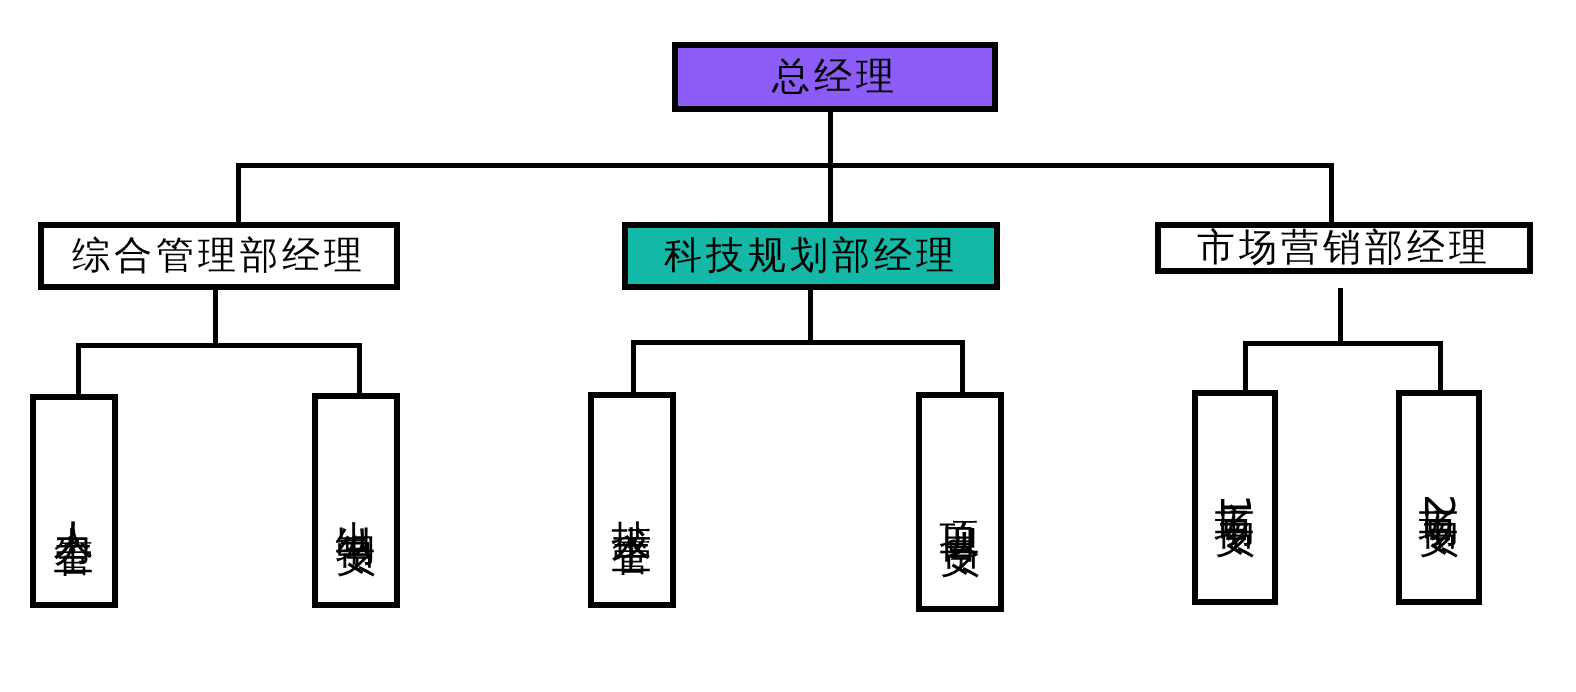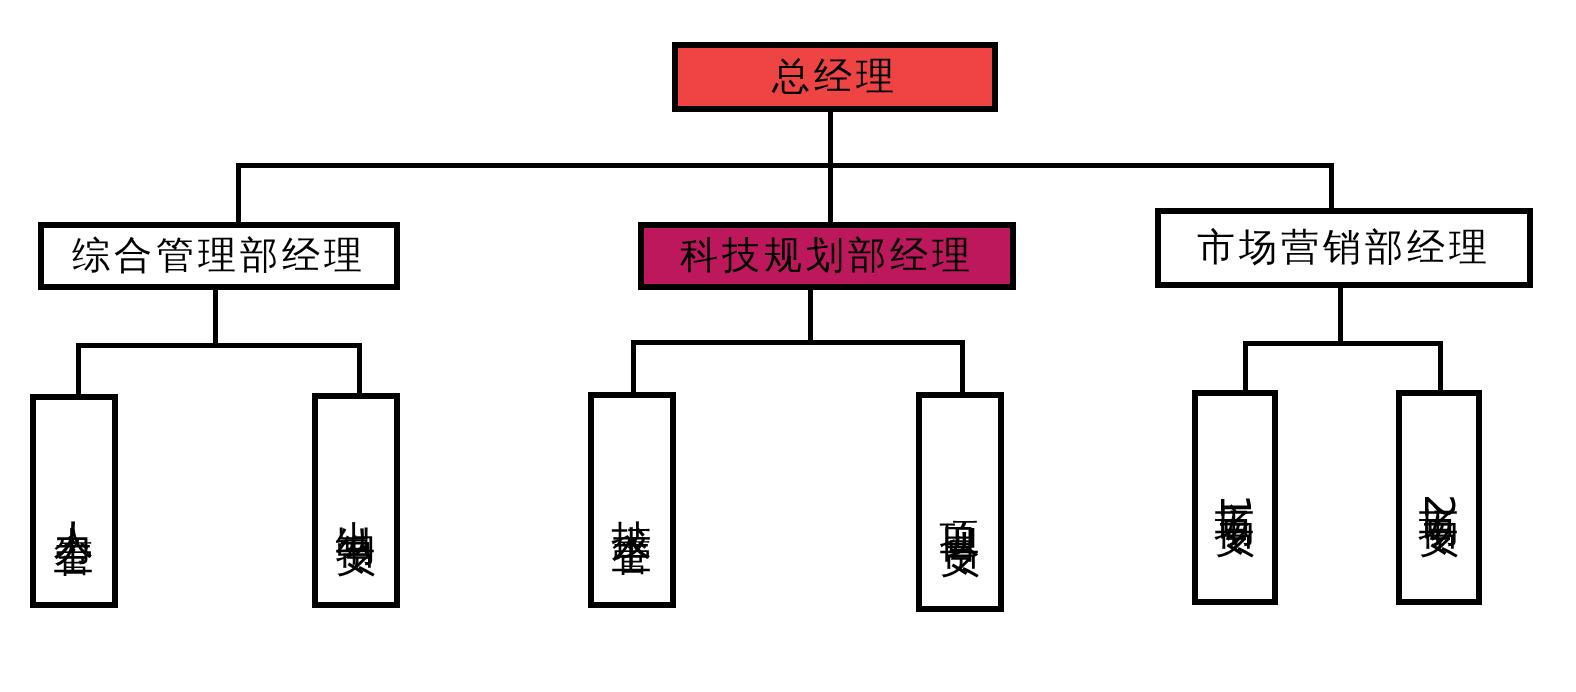--- a/index.html
+++ b/index.html
@@ -56,30 +56,30 @@
     <div class="line" style="background: rgb(0, 0, 0); left: 76px; top: 343px; width: 5px; height: 52px;"></div>
     <div class="line" style="background: rgb(0, 0, 0); left: 357px; top: 343px; width: 5px; height: 51px;"></div>
     <div class="line" style="background: rgb(0, 0, 0); left: 808px; top: 288px; width: 5px; height: 57px;"></div>
     <div class="line" style="background: rgb(0, 0, 0); left: 631px; top: 340px; width: 334px; height: 5px;"></div>
     <div class="line" style="background: rgb(0, 0, 0); left: 631px; top: 340px; width: 5px; height: 53px;"></div>
     <div class="line" style="background: rgb(0, 0, 0); left: 960px; top: 340px; width: 5px; height: 53px;"></div>
     <div class="line" style="background: rgb(0, 0, 0); left: 1338px; top: 288px; width: 5px; height: 58px;"></div>
     <div class="line" style="background: rgb(0, 0, 0); left: 1243px; top: 341px; width: 200px; height: 5px;"></div>
     <div class="line" style="background: rgb(0, 0, 0); left: 1243px; top: 341px; width: 5px; height: 50px;"></div>
     <div class="line" style="background: rgb(0, 0, 0); left: 1438px; top: 341px; width: 5px; height: 50px;"></div>
-    <div class="node" style="border-color: rgb(0, 0, 0); background: #ef4444; color: rgb(0, 0, 0); left: 672px; top: 42px; width: 326px; height: 70px;">
+    <div class="node" style="border-color: rgb(0, 0, 0); background: #8b5cf6; color: rgb(0, 0, 0); left: 672px; top: 42px; width: 326px; height: 70px;">
       <span>总经理</span>
     </div>
     <div class="node" style="border-color: rgb(0, 0, 0); background: rgb(255, 255, 255); color: rgb(0, 0, 0); left: 38px; top: 222px; width: 362px; height: 68px; font-family: Liberation Serif, serif;">
       <span>综合管理部经理</span>
     </div>
-    <div class="node" style="border-color: rgb(0, 0, 0); background: #be185d; color: rgb(0, 0, 0); left: 622px; top: 222px; width: 378px; height: 68px; margin-left: 16px;">
+    <div class="node" style="border-color: rgb(0, 0, 0); background: #14b8a6; color: rgb(0, 0, 0); left: 622px; top: 222px; width: 378px; height: 68px;">
       <span>科技规划部经理</span>
     </div>
-    <div class="node" style="border-color: rgb(0, 0, 0); background: rgb(255, 255, 255); color: rgb(0, 0, 0); left: 1155px; top: 208px; width: 378px; height: 80px;">
+    <div class="node" style="border-color: rgb(0, 0, 0); background: rgb(255, 255, 255); color: rgb(0, 0, 0); left: 1155px; top: 222px; width: 378px; height: 52px;">
       <span>市场营销部经理</span>
     </div>
     <div class="node vertical" style="border-color: rgb(0, 0, 0); background: rgb(255, 255, 255); color: rgb(0, 0, 0); left: 30px; top: 394px; width: 88px; height: 214px;">
       <span>人力主管</span>
     </div>
     <div class="node vertical" style="border-color: rgb(0, 0, 0); background: rgb(255, 255, 255); color: rgb(0, 0, 0); left: 312px; top: 393px; width: 88px; height: 215px;">
       <span>出纳专员</span>
     </div>
     <div class="node vertical" style="border-color: rgb(0, 0, 0); background: rgb(255, 255, 255); color: rgb(0, 0, 0); left: 588px; top: 392px; width: 88px; height: 216px;">
       <span>技术主管</span>

